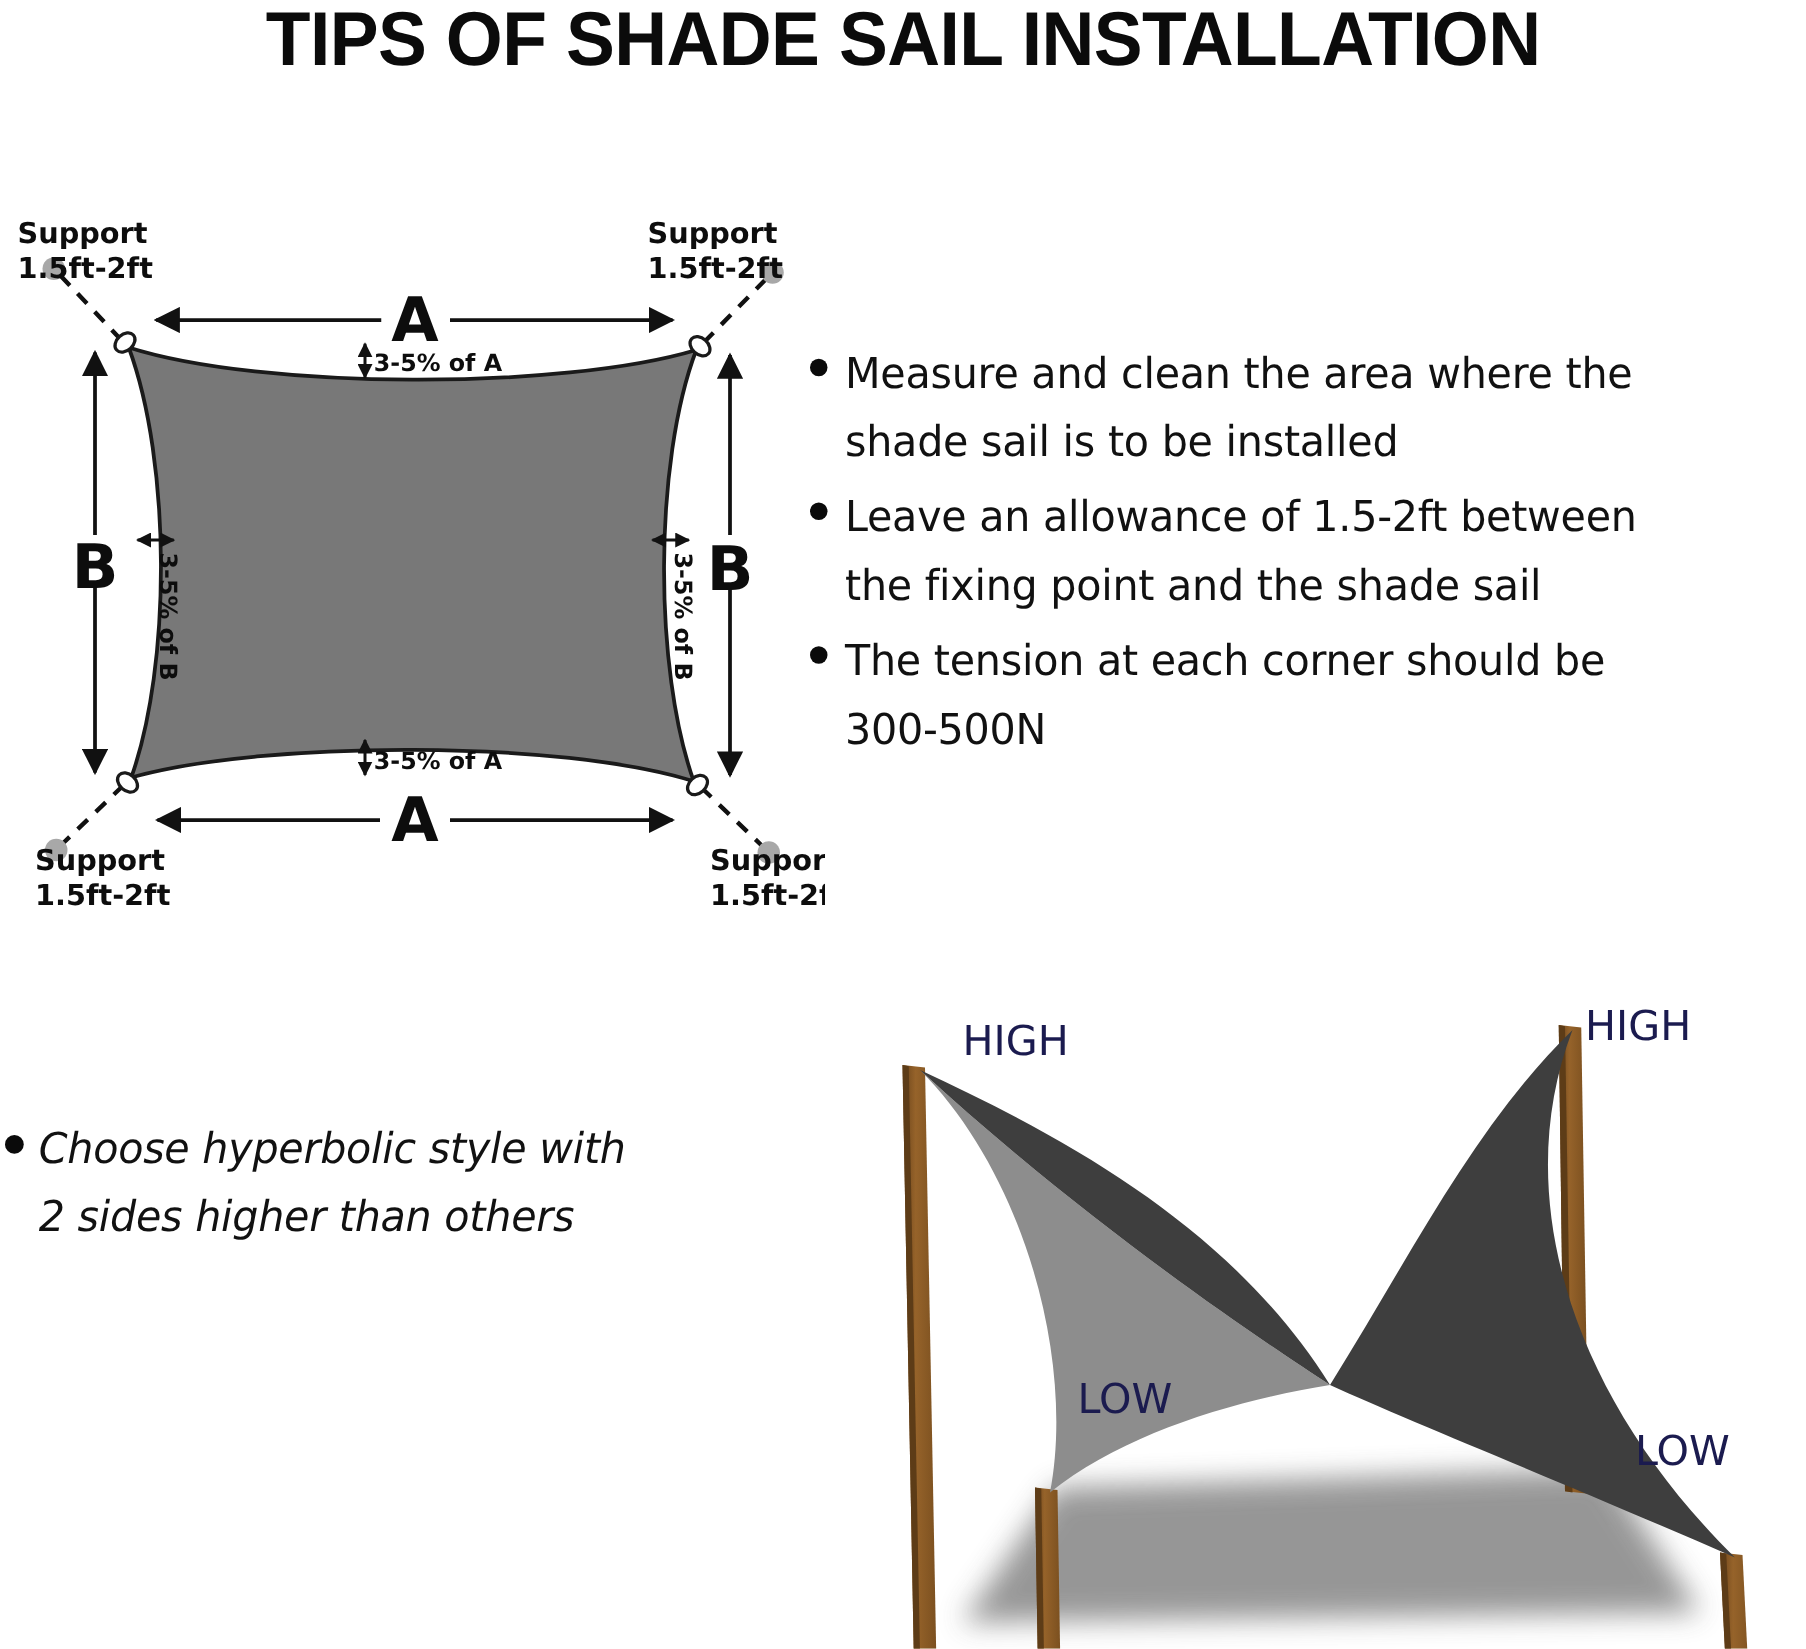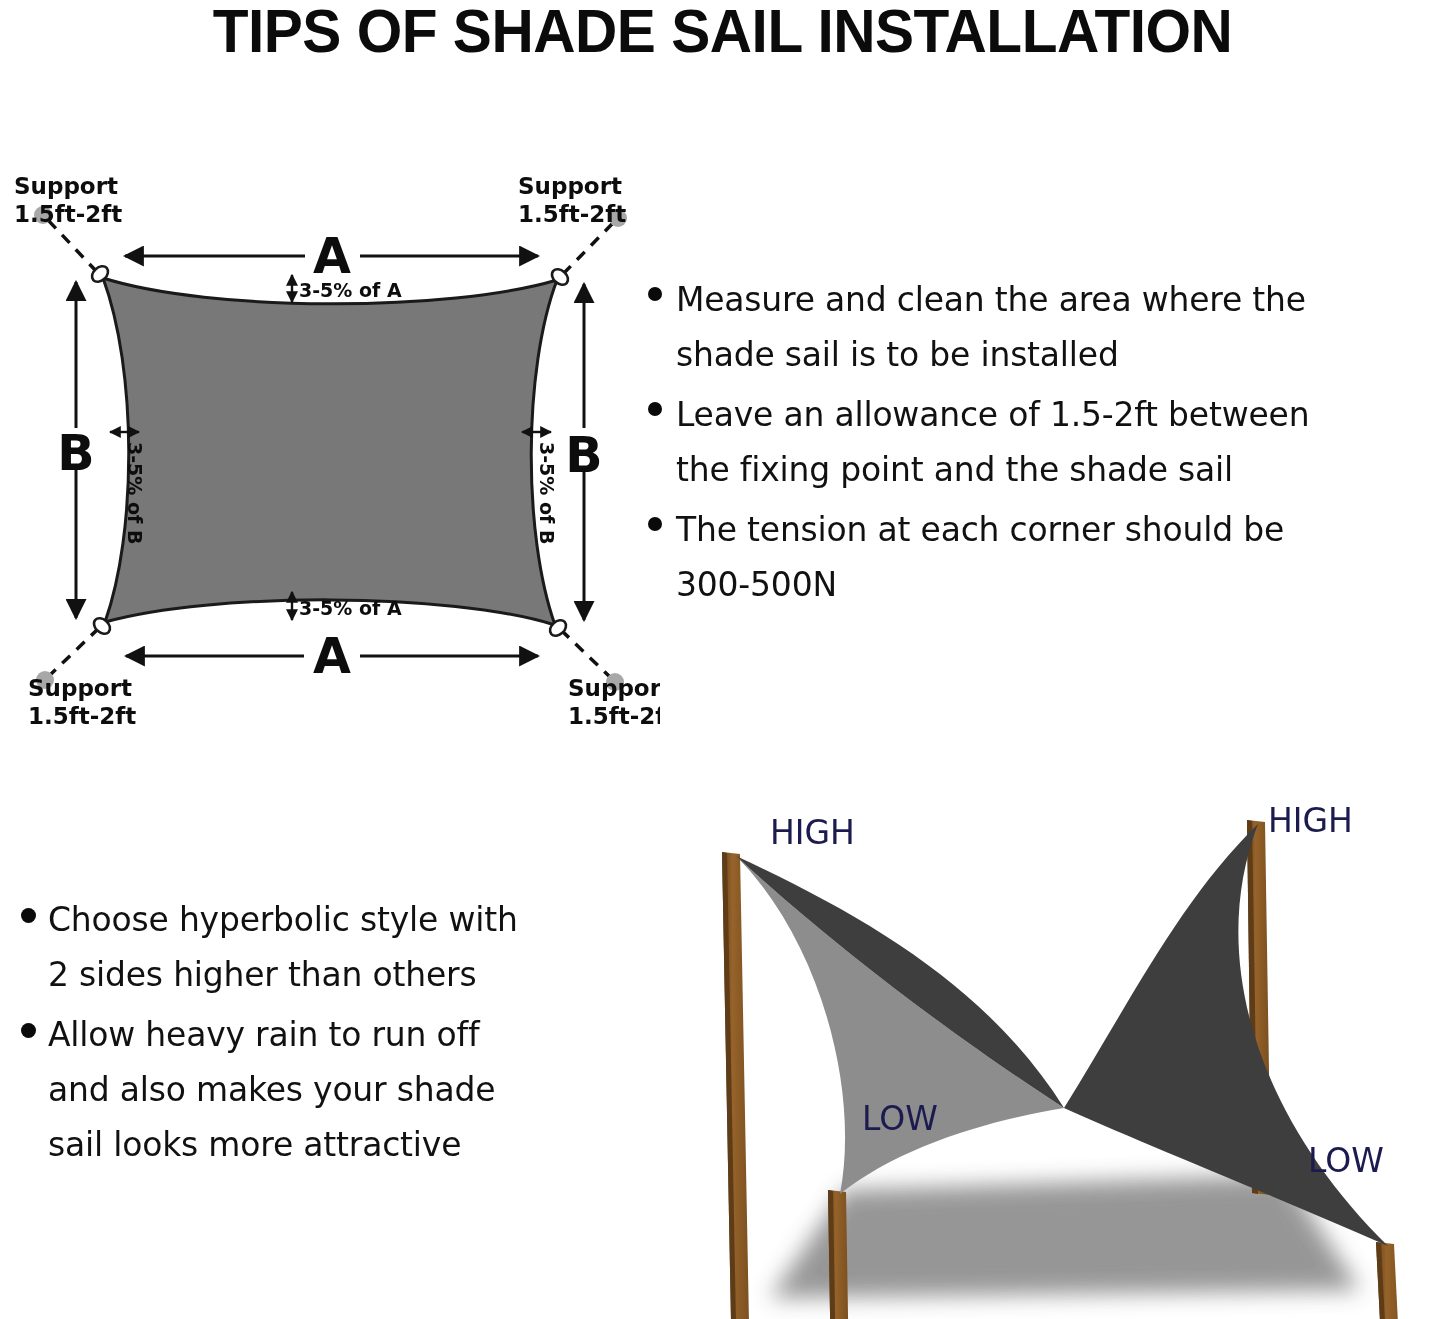--- a/index.html
+++ b/index.html
@@ -38,23 +38,24 @@
 
   
   #tips-list-top {
     position: absolute;
     left: 648px;
     top: 272px;
     width: 800px;
   }
   #tips-list-bottom {
     position: absolute;
-    left: 21px;
+    left: 4px;
     top: 892px;
     width: 620px;
+    font-style: italic;
   }
   .bullet-row {
     display: flex;
     align-items: flex-start;
     margin-bottom: 5px;
   }
   .bullet-dot {
     flex: 0 0 auto;
     width: 14px;
     height: 14px;
@@ -216,28 +217,20 @@
 <div id="tips-list-bottom">
 
   <div class="bullet-row">
     <span class="bullet-dot"></span>
     <div class="bullet-text">
       <div>Choose hyperbolic style with</div>
       <div>2 sides higher than others</div>
     </div>
   </div>
 
-  <div class="bullet-row">
-    <span class="bullet-dot"></span>
-    <div class="bullet-text">
-      <div>Allow heavy rain to run off</div>
-      <div>and also makes your shade</div>
-      <div>sail looks more attractive</div>
-    </div>
-  </div>
 
 </div>
 
 <svg class="layer" id="hyperbolic-diagram" style="left:660px; top:790px; width:785px; height:529px;" viewBox="0 0 785 529" width="785" height="529">
 
   <defs>
     <filter id="softshadow" x="-30%" y="-60%" width="160%" height="260%">
       <feGaussianBlur stdDeviation="11"></feGaussianBlur>
     </filter>
     <linearGradient id="postgrad" x1="0" y1="0" x2="1" y2="0">

